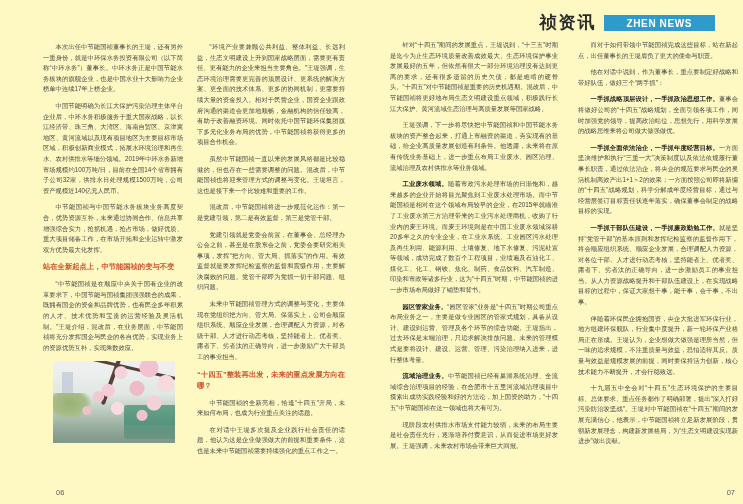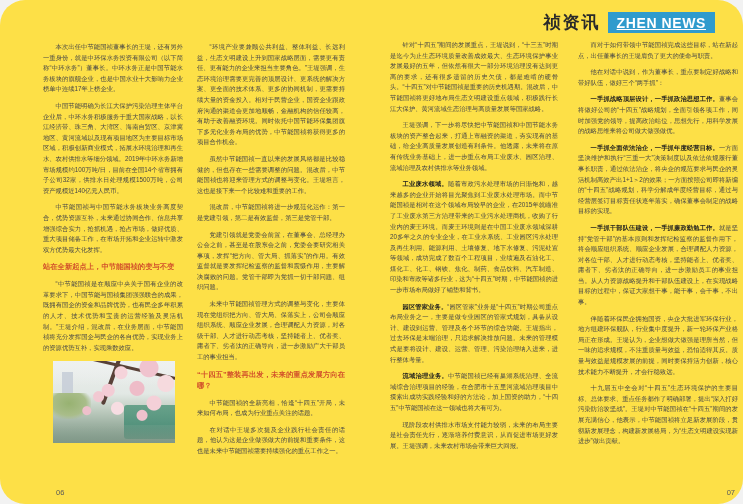--- a/index.html
+++ b/index.html
@@ -1,23 +1,23 @@
 <!DOCTYPE html>
 <html><head>
 <meta charset="utf-8">
 <style>
   * { margin:0; padding:0; box-sizing:border-box; }
   html,body { width:743px; height:504px; }
   body { background:#f2f2f2; font-family:"Liberation Sans", sans-serif; }
-  .spread { position:relative; width:743px; height:504px; background:#fde047; overflow:hidden;border-radius:25px; }
+  .spread { position:relative; width:743px; height:504px; background:#fef9c3; overflow:hidden; }
 
   
   .brand { position:absolute; top:11px; right:28px; display:flex; align-items:center; gap:7px; }
   .brand-cn { font-family:"Liberation Serif", serif; font-weight:bold; font-size:17px; color:#2a2a2a; letter-spacing:2px; }
-  .brand-tag { background:#2f9bcd; color:#ffffff; font-size:14px; font-weight:bold; padding:3px 9px 2px; letter-spacing:.6px;text-decoration:underline; }
+  .brand-tag { background:#2f9bcd; color:#ffffff; font-size:10px; font-weight:bold; padding:3px 23px 2px; letter-spacing:.6px; }
 
   
   .pageno { position:absolute; bottom:7px; font-size:7.5px; color:#5a5a5a; }
   .pageno.pn-left { left:10px;padding-left:46px; }
   .pageno.pn-right { right:8px; }
 
   
   .col { position:absolute; text-align:justify; color:#474747; font-size:6.3px; line-height:10.6px; height:450px; overflow:hidden; }
   .col p { margin:0 0 6px 0; }
   .col p.para { text-indent:2em; }

